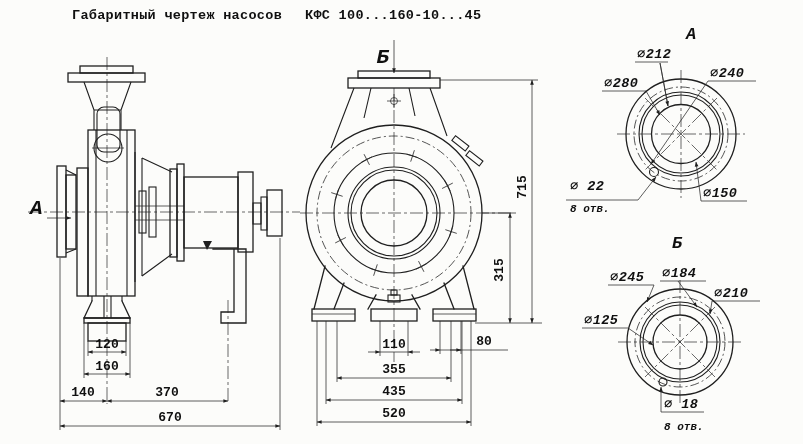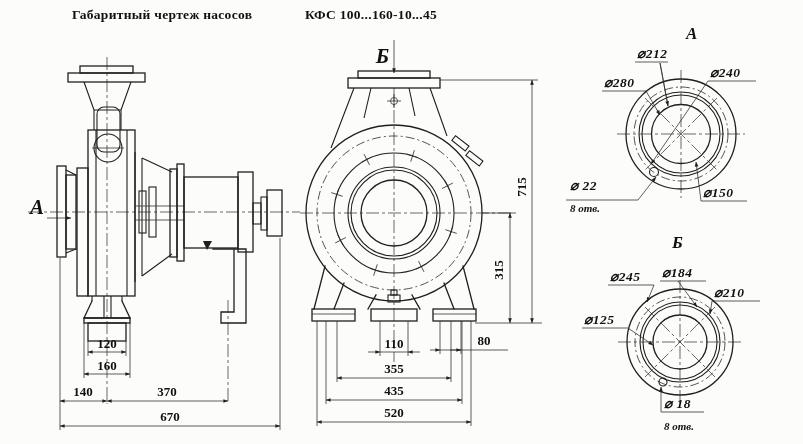--- a/index.html
+++ b/index.html
@@ -1,17 +1,17 @@
 <!DOCTYPE html>
 <html><head>
 <meta charset="utf-8">
 <style>
   html,body{margin:0;padding:0;background:#e8e8e6;}
   .sheet{position:relative;width:803px;height:444px;background:#fcfcfa;overflow:hidden;
-         font-family:Liberation Serif, serif;}
+         font-family:Liberation Mono, monospace;}
   svg{position:absolute;left:0;top:0;}
   .ln{stroke:#1f1f1f;stroke-width:1.3;fill:none;stroke-linecap:square;}
   .ln2{stroke:#1f1f1f;stroke-width:1.1;fill:none;}
   .tn{stroke:#2a2a2a;stroke-width:.75;fill:none;}
   .cl{stroke:#2a2a2a;stroke-width:.7;fill:none;stroke-dasharray:13 3 3 3;}
   .cc{stroke:#2a2a2a;stroke-width:.8;fill:none;stroke-dasharray:9 3 2 3;}
   .fillb{fill:#1f1f1f;stroke:none;}
   text{fill:#101010;}
   .ttl{font-size:13.5px;font-weight:bold;letter-spacing:.3px;}
   .dim{font-size:13px;font-weight:bold;}

